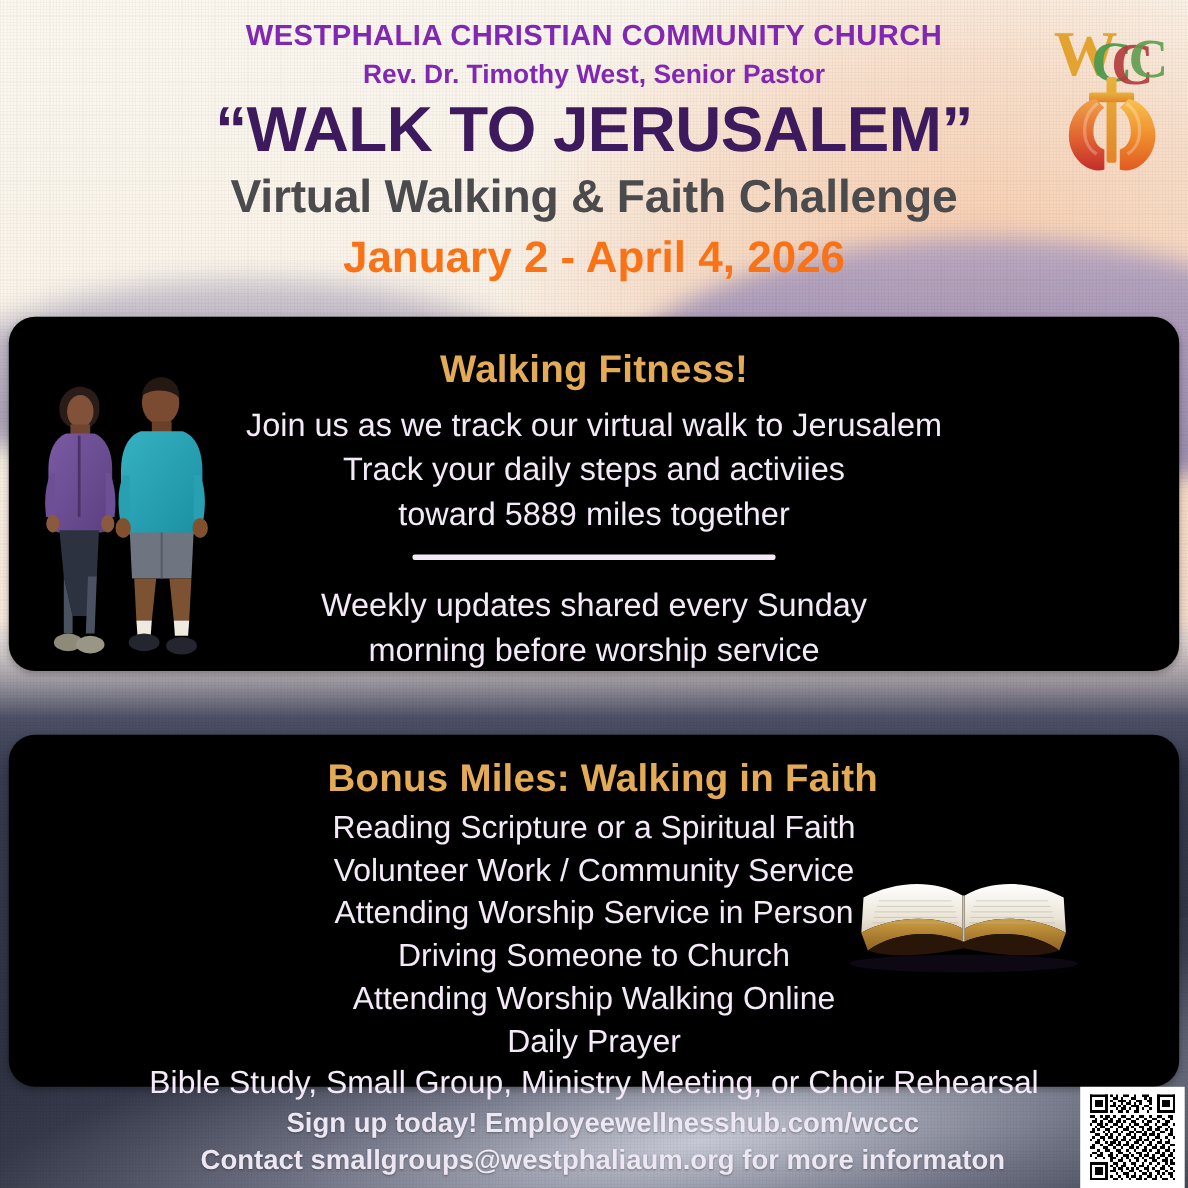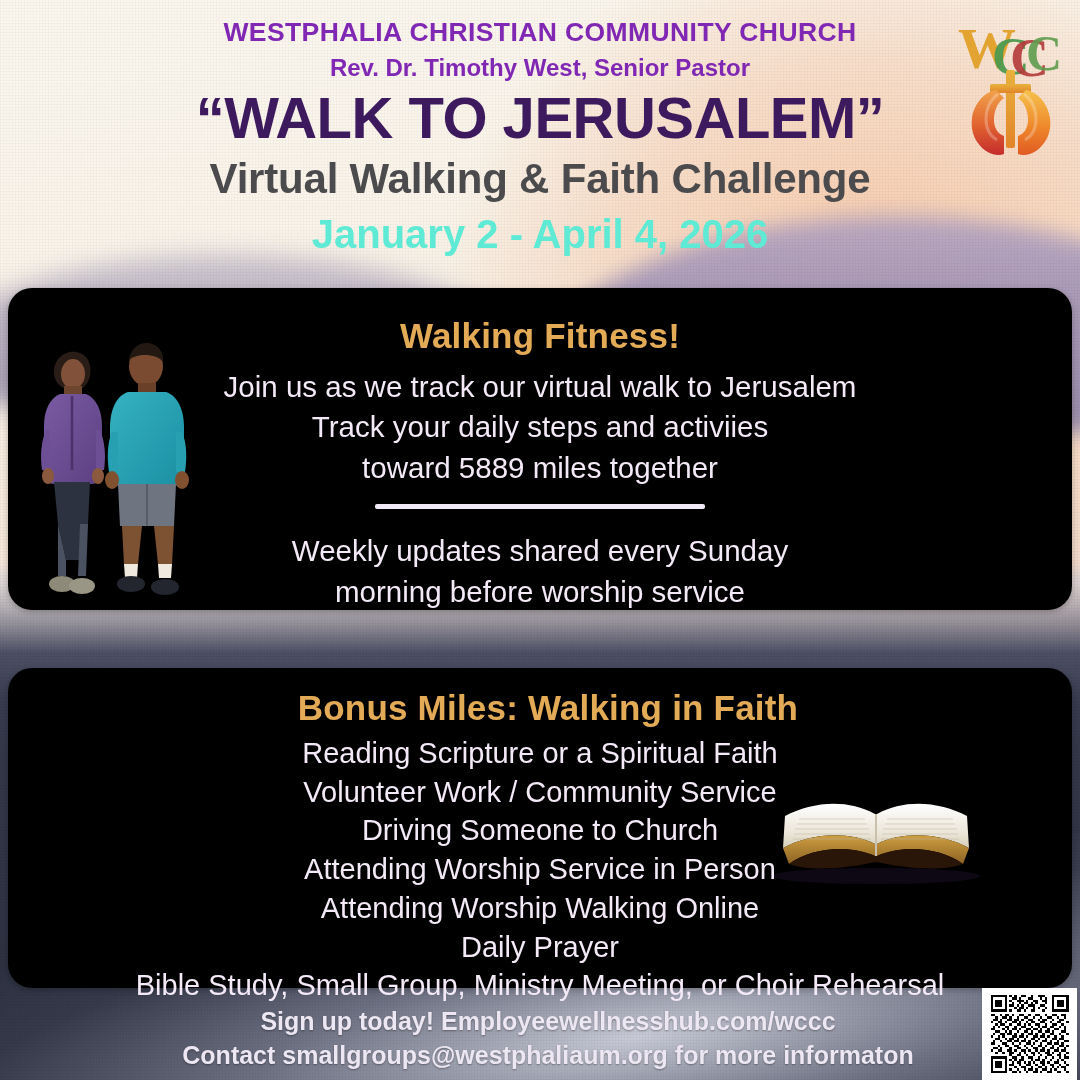--- a/index.html
+++ b/index.html
@@ -69,21 +69,21 @@
     position:absolute;left:0;right:0;top:88px;text-align:center;
     font-size:58px;font-weight:bold;color:#3d1a5e;letter-spacing:-.5px;
     line-height:1.05;
   }
   .subtitle{
     position:absolute;left:0;right:0;top:155px;text-align:center;
     font-size:42px;font-weight:bold;color:#4b4b4e;letter-spacing:-.2px;
   }
   .daterange{
     position:absolute;left:0;right:0;top:212px;text-align:center;
-    font-size:40px;font-weight:bold;color:#5eead4;
+    font-size:40px;font-weight:bold;color:#f97316;
   }
 
   
   .logo{position:absolute;right:10px;top:12px;width:118px;height:150px;}
 
   
   .panel{
     position:absolute;left:8px;width:1064px;
     background:#000000;border-radius:24px;
     box-shadow:0 2px 6px rgba(0,0,0,.25);
@@ -252,22 +252,22 @@
         <ellipse cx="141" cy="249" rx="14" ry="8" fill="#23262e"></ellipse>
       </g>
     </svg>
   </div>
 
   <div class="panel" id="panel-bonus">
     <div class="panel-title">Bonus Miles:  Walking in Faith</div>
     <div class="bonus-list">
       <div class="panel-line">Reading Scripture or a Spiritual Faith</div>
       <div class="panel-line">Volunteer Work / Community Service</div>
+      <div class="panel-line">Attending Worship Service in Person</div>
       <div class="panel-line">Driving Someone to Church</div>
-      <div class="panel-line">Attending Worship Service in Person</div>
       <div class="panel-line">Attending Worship Walking Online</div>
       <div class="panel-line">Daily Prayer</div>
       <div class="panel-line">Bible Study, Small Group, Ministry Meeting, or Choir Rehearsal</div>
     </div>
   </div>
 
   <div class="bible">
     <svg viewBox="0 0 222 98" width="222" height="98" aria-hidden="true">
       <defs>
         <linearGradient id="gPage" x1="0" y1="0" x2="0" y2="1">

